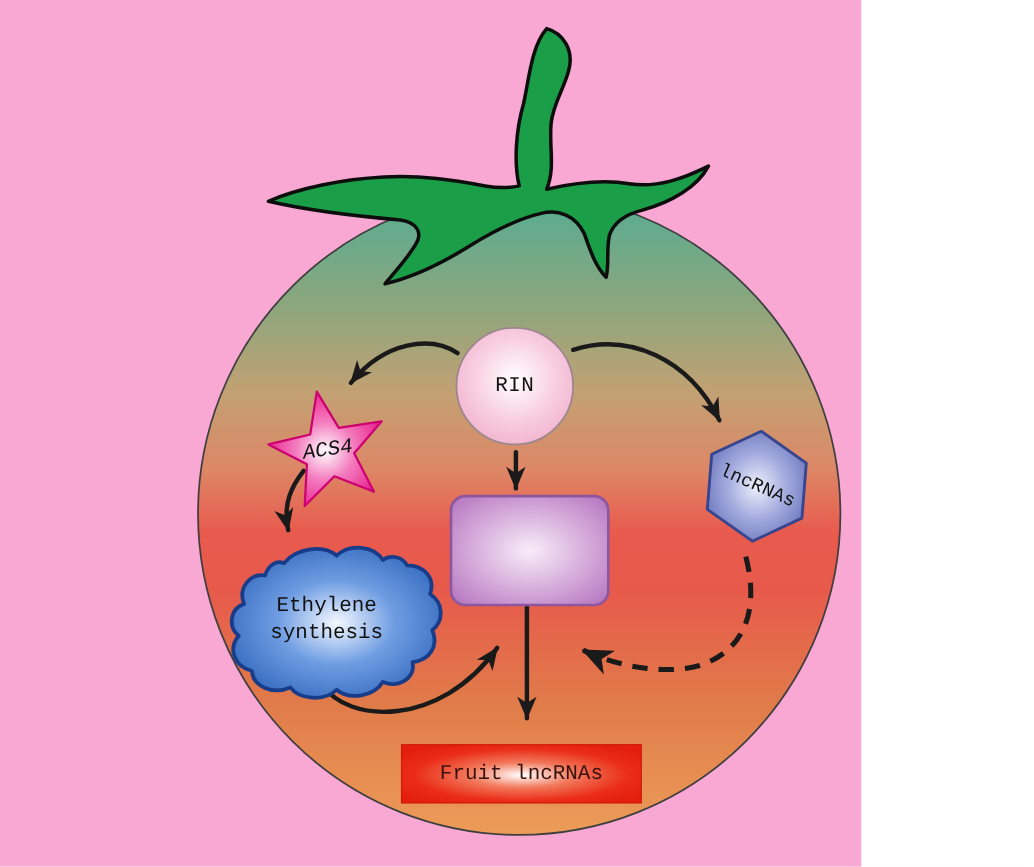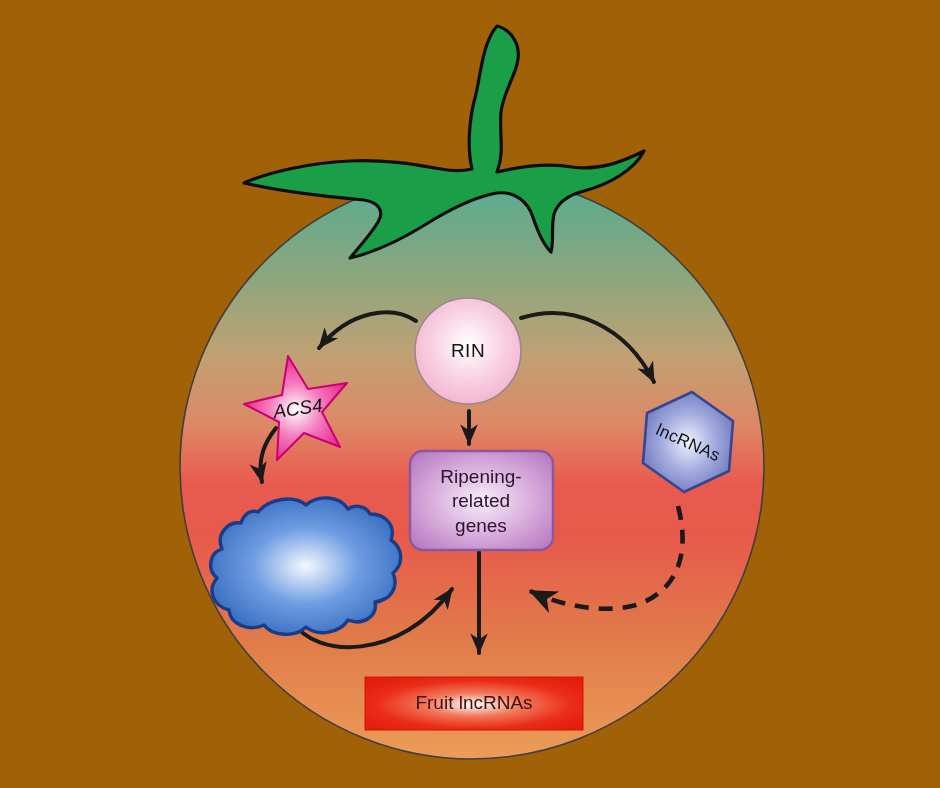--- a/index.html
+++ b/index.html
@@ -1,17 +1,17 @@
 <!DOCTYPE html>
 <html><head>
 <meta charset="utf-8">
 <style>
   html,body{margin:0;padding:0;background:#ffffff;}
-  #stage{position:relative;width:940px;height:788px;background:#a16207;overflow:hidden;
-         font-family:Liberation Sans, sans-serif;}
+  #stage{position:relative;width:783px;height:788px;background:#f9a8d4;overflow:hidden;
+         font-family:Liberation Mono, monospace;}
   #stage svg{position:absolute;left:0;top:0;}
   .label{position:absolute;transform:translate(-50%,-50%);text-align:center;
          white-space:pre-line;color:#121212;line-height:1.28;font-size:19px;}
   .label-acs4{font-style:italic;transform:translate(-50%,-50%) rotate(-8deg);}
   .label-lnc{font-size:17px;transform:translate(-50%,-50%) rotate(24deg);letter-spacing:.3px;}
   .label-genes{color:#2f1130;}
   .label-fruit{color:#3a120b;}
   .label-rin{letter-spacing:.5px;}
 </style>
 </head>
@@ -126,18 +126,17 @@
 
     <rect x="410" y="451" width="143" height="99" rx="13" fill="url(#boxG)" stroke="#8f56a0" stroke-width="2.4"></rect>
 
     <polygon points="692,392 733,421 729,471 684,492 643,463 647,413" fill="url(#hexG)" stroke="#37458f" stroke-width="2.6" stroke-linejoin="round"></polygon>
 
     <rect x="365" y="677" width="218" height="53" fill="url(#fruitG)" stroke="#cf1607" stroke-width="1"></rect>
   </svg>
 
   <div class="label label-rin" style="left:468px; top:351px;">RIN</div>
   <div class="label label-acs4" style="left:298px; top:409px;">ACS4</div>
-  <div class="label label-genes" style="left:481px; top:501px;">Ripening-
-related
-genes</div>
+  <div class="label" style="left:297px; top:563px;">Ethylene
+synthesis</div>
   <div class="label label-lnc" style="left:688px; top:443px;">lncRNAs</div>
   <div class="label label-fruit" style="left:474px; top:703px;">Fruit lncRNAs</div>
 </div>
 
 </body></html>

